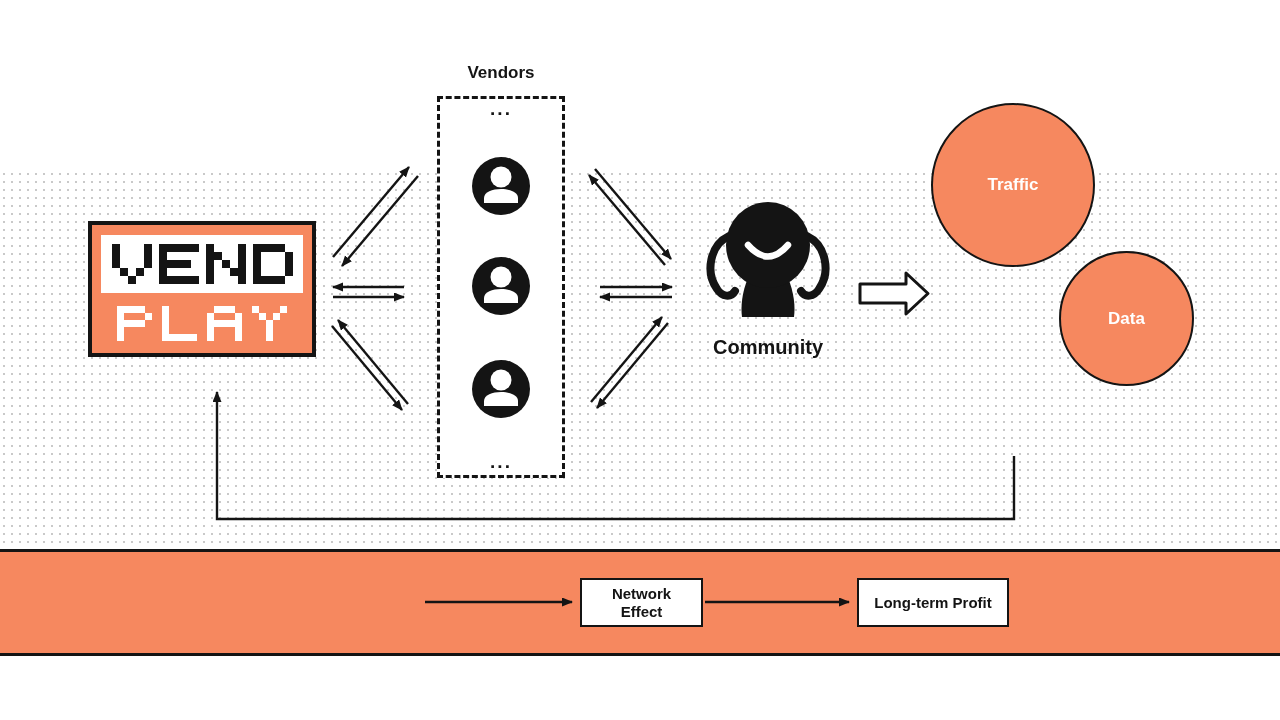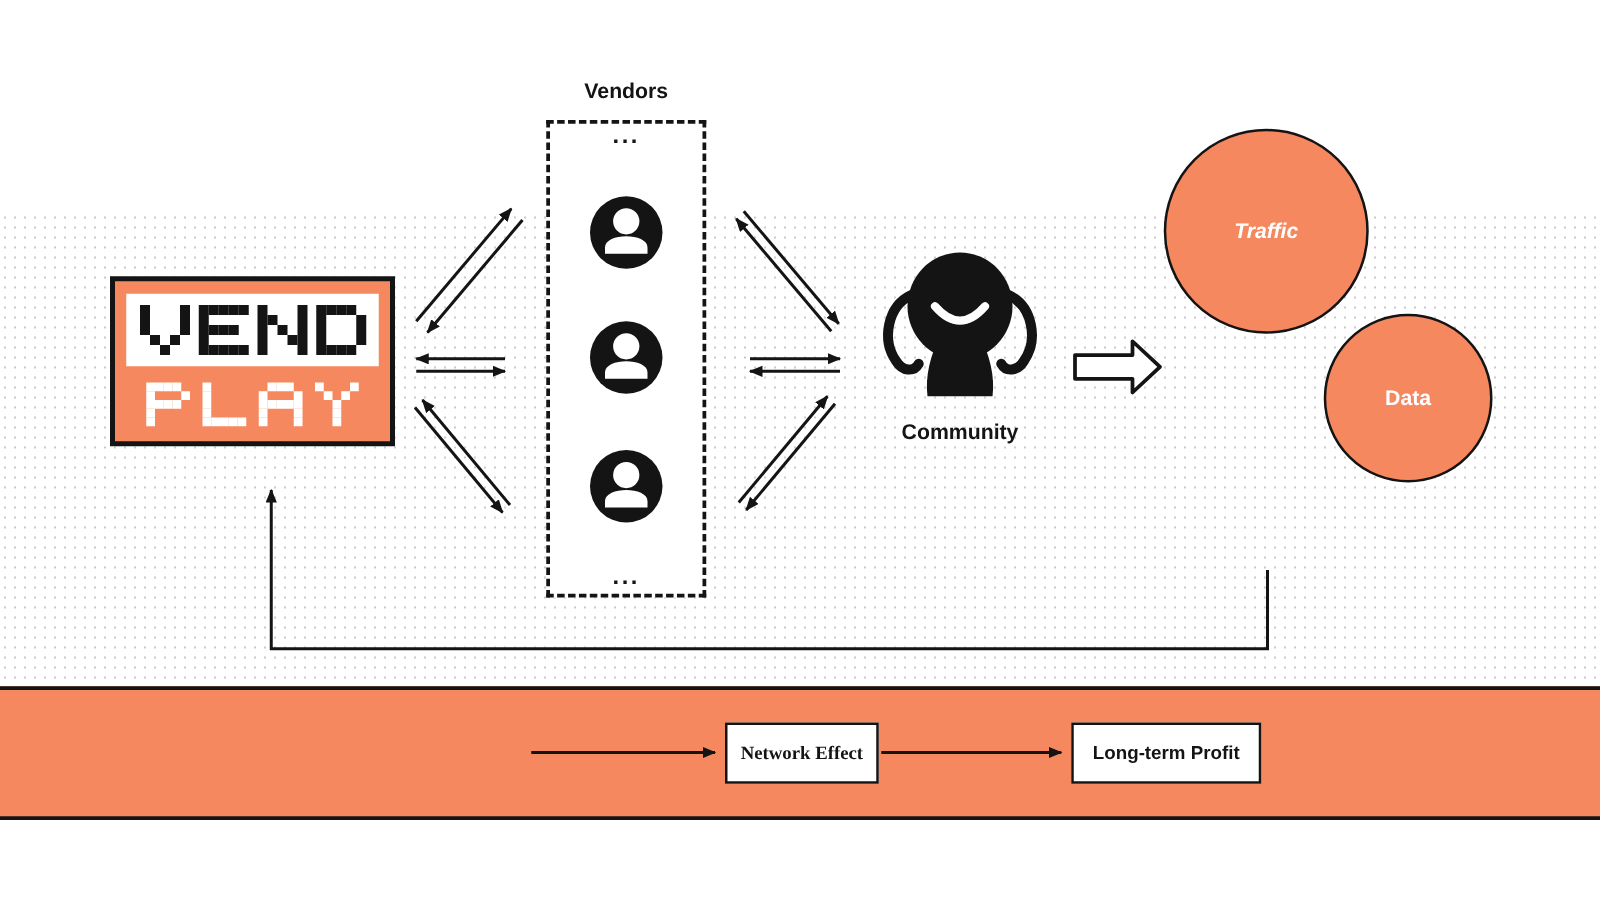--- a/index.html
+++ b/index.html
@@ -36,34 +36,34 @@
   .vendors-title{position:absolute;left:437px;top:63px;width:128px;text-align:center;font-size:17px;font-weight:800;z-index:3;}
   .vendors-box{position:absolute;left:437px;top:96px;width:128px;height:382px;box-sizing:border-box;
     border:3px dashed var(--ink,#141414);background:#fff;z-index:3;}
   .v-ellipsis{position:absolute;left:0;width:100%;text-align:center;font-weight:900;font-size:19px;letter-spacing:2px;}
   .v-ellipsis.top{top:-1px;}
   .v-ellipsis.bottom{bottom:2px;}
   .vendor-icon{position:absolute;left:50%;transform:translateX(-50%);width:60px;height:60px;}
   .vendor-icon.i1{top:57px;} .vendor-icon.i2{top:157px;} .vendor-icon.i3{top:260px;}
   
   .community-icon{position:absolute;left:700px;top:198px;width:136px;height:130px;z-index:3;}
-  .community-label{position:absolute;left:690px;top:336px;width:156px;text-align:center;font-size:17px;font-weight:800;z-index:3;}
+  .community-label{position:absolute;left:690px;top:336px;width:156px;text-align:center;font-size:20px;font-weight:800;z-index:3;}
   
   .circle{position:absolute;border-radius:50%;background:var(--accent,#F6885F);
     border:2.5px solid var(--ink,#141414);box-sizing:border-box;display:flex;align-items:center;justify-content:center;
     color:var(--circle-text,#fff);font-weight:800;z-index:3;}
-  .circle.traffic{left:931px;top:103px;width:164px;height:164px;font-size:17px;font-style:italic;}
+  .circle.traffic{left:931px;top:103px;width:164px;height:164px;font-size:17px;}
   .circle.data{left:1059px;top:251px;width:135px;height:135px;font-size:17px;text-align:center;}
   .circle.ecosystem{left:943px;top:344px;width:106px;height:106px;font-size:14px;}
   
   .flow-box{position:absolute;top:578px;height:49px;box-sizing:border-box;background:#fff;
     border:2.5px solid var(--ink,#141414);display:flex;align-items:center;justify-content:center;text-align:center;
     font-size:15px;font-weight:800;line-height:1.2;z-index:3;padding:2px 8px;}
   .flow-box.b1{left:290px;width:134px;}
-  .flow-box.b2{left:580px;width:123px;font-family:Liberation Serif, serif;}
+  .flow-box.b2{left:580px;width:123px;}
   .flow-box.b3{left:857px;width:152px;}
 </style>
 </head>
 <body>
 
 <div class="stage">
 
   <div class="dots-band"></div>
   <div class="orange-bar"></div>
 

